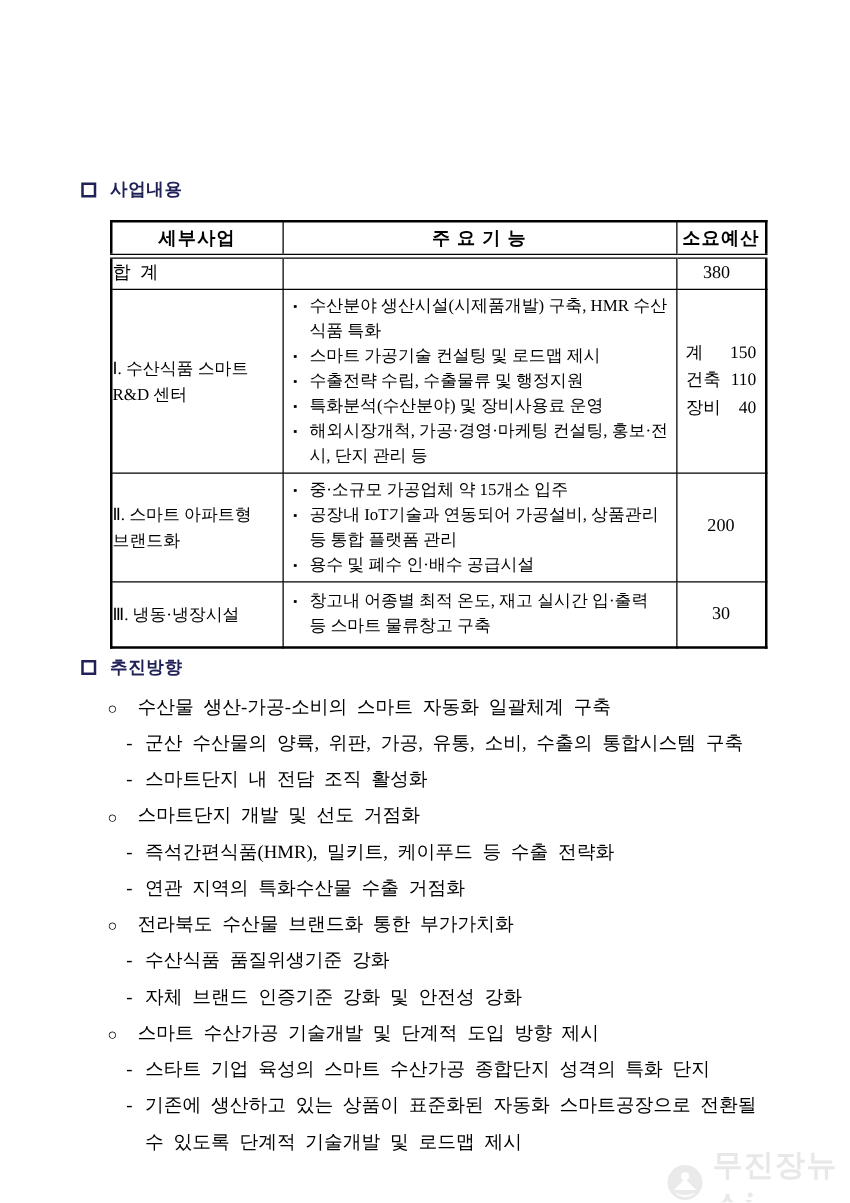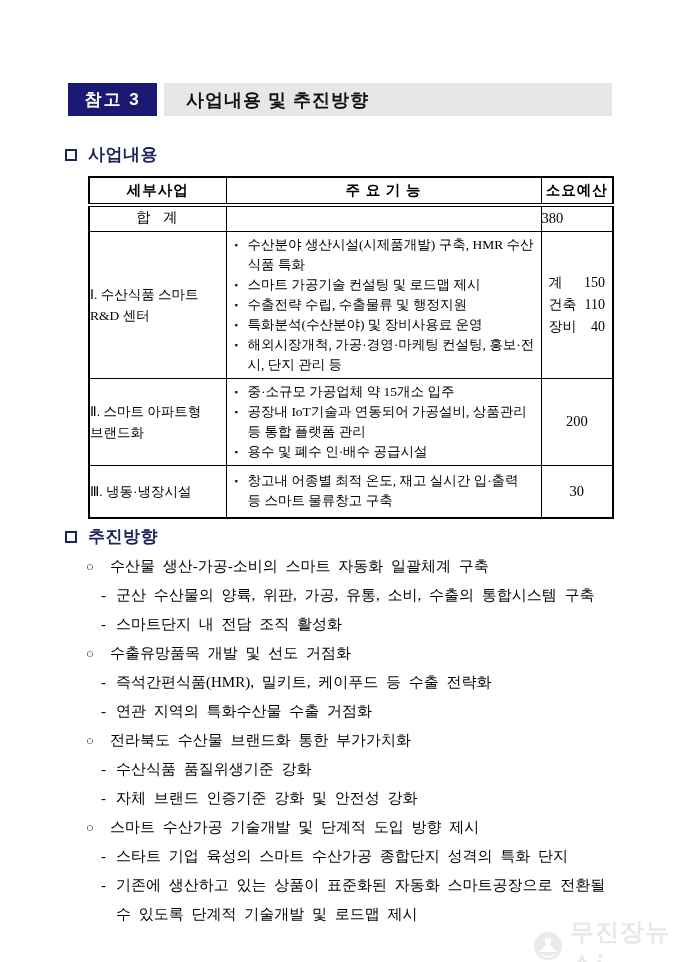--- a/index.html
+++ b/index.html
@@ -49,21 +49,21 @@
   }
 
   
   .sec-heading {
     position: absolute;
     left: 65px;
     display: flex;
     align-items: center;
     font-family: "Liberation Sans", sans-serif;
     font-weight: bold;
-    font-size: 17px;
+    font-size: 14px;
     color: #1f2157;
     letter-spacing: 0.5px;
   }
   .sec-heading .sq {
     width: 12px; height: 12px;
     border: 2px solid #1f2157;
     margin-right: 11px;
     flex: none;
   }
   #sec1-heading { top: 143px; }
@@ -91,22 +91,22 @@
   }
   thead tr { height: 28px; }
   thead th {
     font-weight: bold;
     font-size: 14.5px;
     text-align: center;
     border-bottom: 4px double #000;
     letter-spacing: 1px;
   }
   tr.total-row { height: 26px; }
-  tr.total-row td.name { text-align: center; font-size: 14.5px; letter-spacing: 2px; font-family: Liberation Mono, monospace; }
-  td.num-right { text-align: left; padding-right: 7px; font-size: 14.5px; }
+  tr.total-row td.name { font-size: 14.5px; letter-spacing: 2px; }
+  td.num-right { text-align: center; padding-right: 7px; font-size: 14.5px; }
   td.num-center { text-align: center; font-size: 14.5px; margin-left: 17px; }
   tr.row1 { height: 142px; }
   tr.row2 { height: 85px; }
   tr.row3 { height: 53px; }
   td.name { text-align: left; line-height: 21px; font-size: 13.5px; }
   td.bullets { padding: 3px 6px 3px 6px; }
   .b-line {
     display: flex;
     line-height: 20px;
   }
@@ -171,24 +171,20 @@
     font-weight: bold;
     font-size: 26px;
     color: #e8e8e8;
   }
 </style>
 </head>
 <body>
 
 <div class="page">
 
-  <div class="header-row">
-    <div class="badge">참고 3</div>
-    <div class="title-box">사업내용 및 추진방향</div>
-  </div>
 
   <div class="sec-heading" id="sec1-heading">
     <span class="sq"></span>
     <span>사업내용</span>
   </div>
 
   <div class="tbl-wrap">
     <table>
       <colgroup>
           <col class="c1">
@@ -303,21 +299,21 @@
     <div class="li l2">
         <span class="mk">-</span>
         <span class="tx">군산 수산물의 양륙, 위판, 가공, 유통, 소비, 수출의 통합시스템 구축</span>
       </div>
     <div class="li l2">
         <span class="mk">-</span>
         <span class="tx">스마트단지 내 전담 조직 활성화</span>
       </div>
     <div class="li l1">
         <span class="mk">○</span>
-        <span class="tx">수출유망품목 개발 및 선도 거점화</span>
+        <span class="tx">스마트단지 개발 및 선도 거점화</span>
       </div>
     <div class="li l2">
         <span class="mk">-</span>
         <span class="tx">즉석간편식품(HMR), 밀키트, 케이푸드 등 수출 전략화</span>
       </div>
     <div class="li l2">
         <span class="mk">-</span>
         <span class="tx">연관 지역의 특화수산물 수출 거점화</span>
       </div>
     <div class="li l1">

